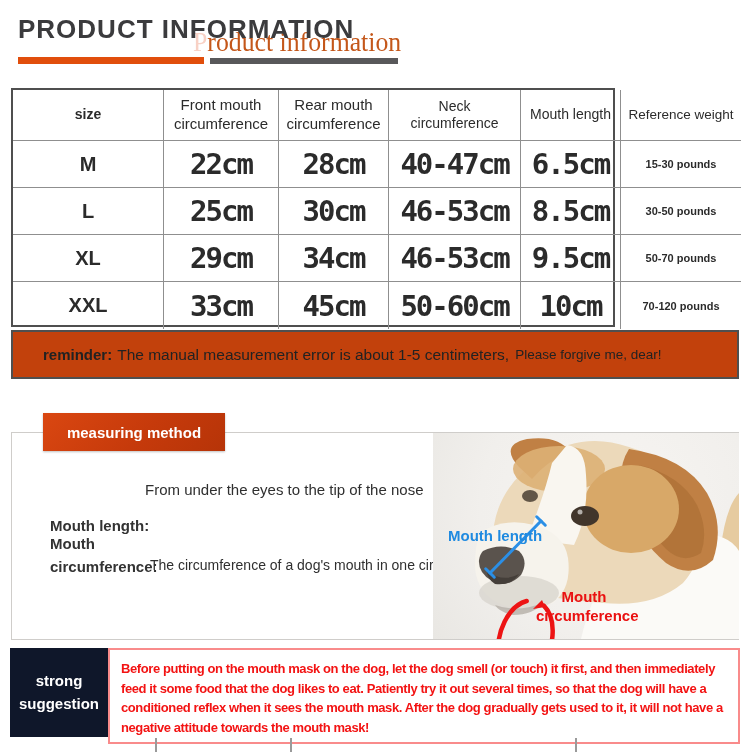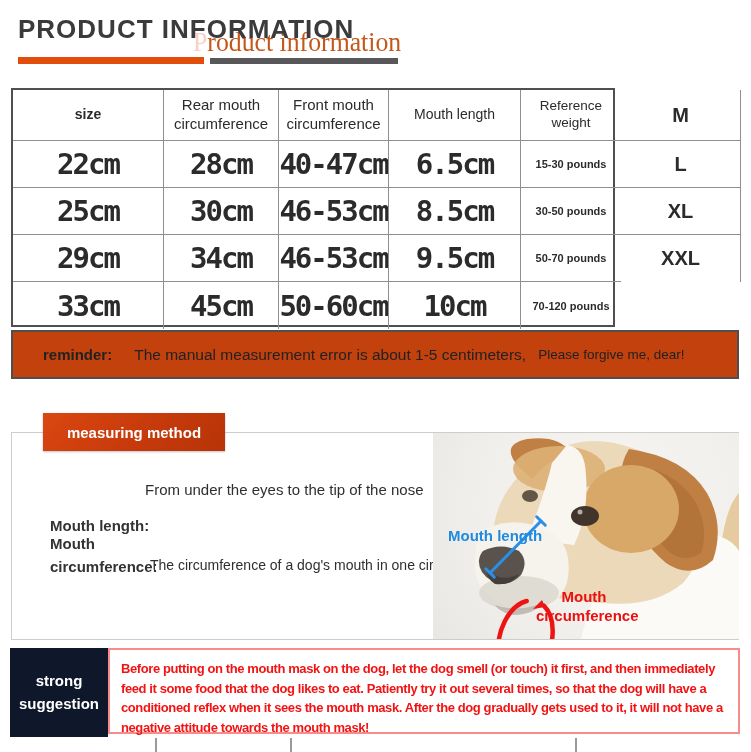--- a/index.html
+++ b/index.html
@@ -44,22 +44,22 @@
   }
   .weight-cell{font-size:11px;font-weight:600;}
 
   
   .reminder-box{
     position:absolute;left:11px;top:330px;width:728px;height:49px;
     border:2px solid #4f4f4f;box-sizing:border-box;background:#c2410c;
     display:flex;align-items:center;padding-left:30px;white-space:nowrap;
   }
   .reminder-label{font-size:15px;font-weight:bold;color:#222;}
-  .reminder-main{font-size:15.5px;font-weight:500;color:#222;margin-left:22px;}
-  .reminder-suffix{font-size:13.5px;font-weight:500;color:#222;margin-left:12px;}
+  .reminder-main{font-size:15.5px;font-weight:500;color:#222;margin-left:5px;}
+  .reminder-suffix{font-size:13.5px;font-weight:500;color:#222;margin-left:6px;}
 
   
   .measure-panel{
     position:absolute;left:11px;top:432px;width:728px;height:208px;
     border:1px solid #cfcdca;box-sizing:border-box;background:#fff;
   }
   .measure-badge{
     position:absolute;left:43px;top:413px;width:182px;height:38px;z-index:3;
     background:linear-gradient(135deg,#da4711 0%,#c63a0b 55%,#b63408 100%);
     display:flex;align-items:center;justify-content:center;
@@ -83,43 +83,44 @@
     font-size:15px;font-weight:bold;color:#ea1111;line-height:1.25;z-index:4;
   }
 
   
   .sugg-label{
     position:absolute;left:10px;top:648px;width:98px;height:89px;background:#0f172a;
     display:flex;flex-direction:column;align-items:center;justify-content:center;
     color:#fff;font-size:15px;font-weight:bold;line-height:1.5;z-index:2;
   }
   .sugg-box{
-    position:absolute;left:108px;top:648px;width:632px;height:86px;
+    position:absolute;left:108px;top:648px;width:632px;height:96px;
     border:2px solid #f98b8b;box-sizing:border-box;background:#fff;
     padding:9px 9px 0 11px;
     color:#f31313;font-size:13px;font-weight:bold;letter-spacing:-.4px;line-height:1.5;
   }
 
   
   .tick{position:absolute;top:738px;width:2px;height:14px;background:#9a9a9a;}
   .tick.t1{left:155px;} .tick.t2{left:290px;} .tick.t3{left:575px;}
 </style>
 </head>
 <body>
 
 <div class="title-main">PRODUCT INFORMATION</div>
 <div class="title-serif">Product information</div>
 <div class="bar-orange"></div>
 <div class="bar-gray"></div>
 
 <div class="size-table">
 
   <div class="cell hcell size-h">size</div>
+  <div class="cell hcell">Front mouth circumference</div>
   <div class="cell hcell">Rear mouth circumference</div>
-  <div class="cell hcell">Front mouth circumference</div>
+  <div class="cell hcell" style="font-size:14px;">Neck circumference</div>
   <div class="cell hcell" style="font-size:14px;">Mouth length</div>
   <div class="cell hcell last-col" style="font-size:13.5px;">Reference weight</div>
 
   <div class="cell size-cell">M</div>
   <div class="cell num-cell">22cm</div>
   <div class="cell num-cell">28cm</div>
   <div class="cell num-cell">40-47cm</div>
   <div class="cell num-cell">6.5cm</div>
   <div class="cell weight-cell last-col">15-30 pounds</div>
 

